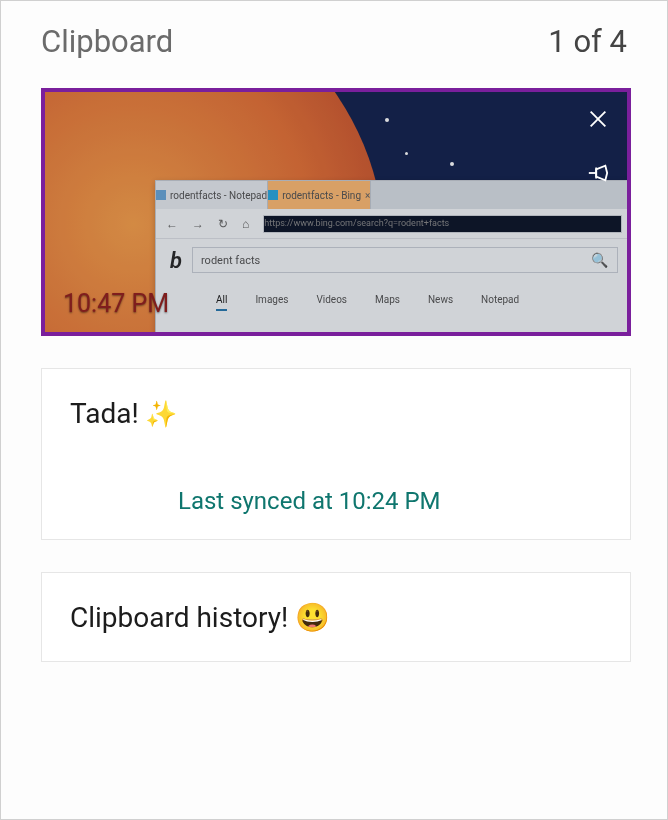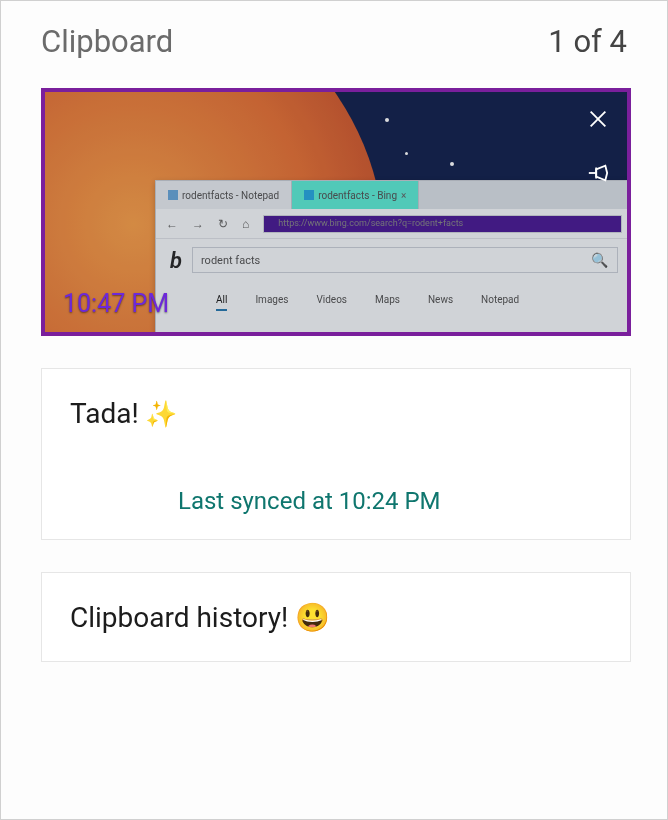--- a/index.html
+++ b/index.html
@@ -104,46 +104,46 @@
   .tb-tabs {
     height: 28px;
     background: #d9dee4;
     display: flex;
     align-items: stretch;
     font-size: 10px;
     color: #555;
   }
   .tb-tab {
     display:flex; align-items:center; gap:4px;
-    padding: 0 12px;
+    padding: 0 0;
     border-right: 1px solid #c2c8d0;
     background: #e6e9ee;
     max-width: 150px;
     white-space: nowrap; overflow:hidden;
   }
-  .tb-tab.active { background: #5eead4; }
+  .tb-tab.active { background: #fdba74; }
   .tb-tab .favicon { width:10px; height:10px; background:#2aa7de; }
   .tb-tab .x { margin-left:auto; font-size:10px; color:#666; }
   .tb-addr {
     height: 30px;
     background: #f4f6f8;
     border-bottom: 1px solid #dcdfe4;
     display:flex; align-items:center;
     padding: 0 10px;
     gap: 14px;
     font-size: 12px;
     color: #666;
   }
   .tb-addr .urlbox {
     flex:1; height:18px;
     border:1px solid #cfd3d9;
-    background:#4c1d95;
+    background:#0f172a;
     font-size:9px;
     color:#888;
-    padding:2px 14px;
+    padding:2px 0;
     overflow:hidden; white-space:nowrap;
   }
   .tb-search {
     display:flex; align-items:center;
     padding: 8px 14px 4px 14px;
     gap:10px;
   }
   .tb-search .bing {
     font-size:22px; font-weight:600; color:#2a2a2a;
     font-style: italic;
@@ -167,21 +167,21 @@
   
   .thumb-dim {
     position:absolute; inset:0;
     background: rgba(10,14,30,0.15);
     pointer-events:none;
   }
 
   .thumb-time {
     position: absolute;
     left: 18px; bottom: 14px;
-    color: #6d28d9;
+    color: #7f1d1d;
     font-size: 25px;
     font-weight: 400;
     text-shadow: 0 1px 2px rgba(0,0,0,0.5);
   }
   .thumb-actions {
     position: absolute;
     top: 12px; right: 14px;
     display: flex; flex-direction: column;
     gap: 24px;
     align-items: center;

